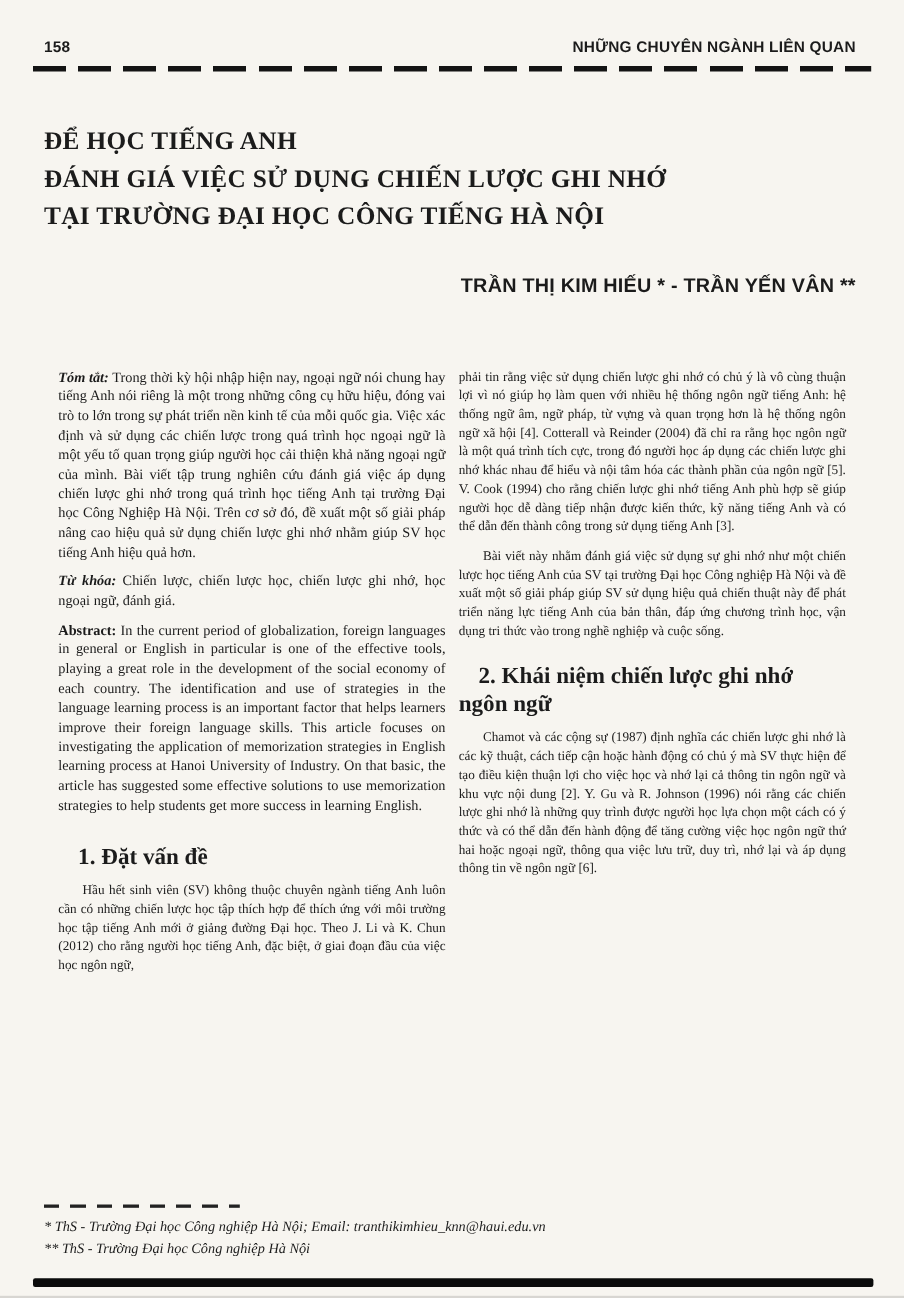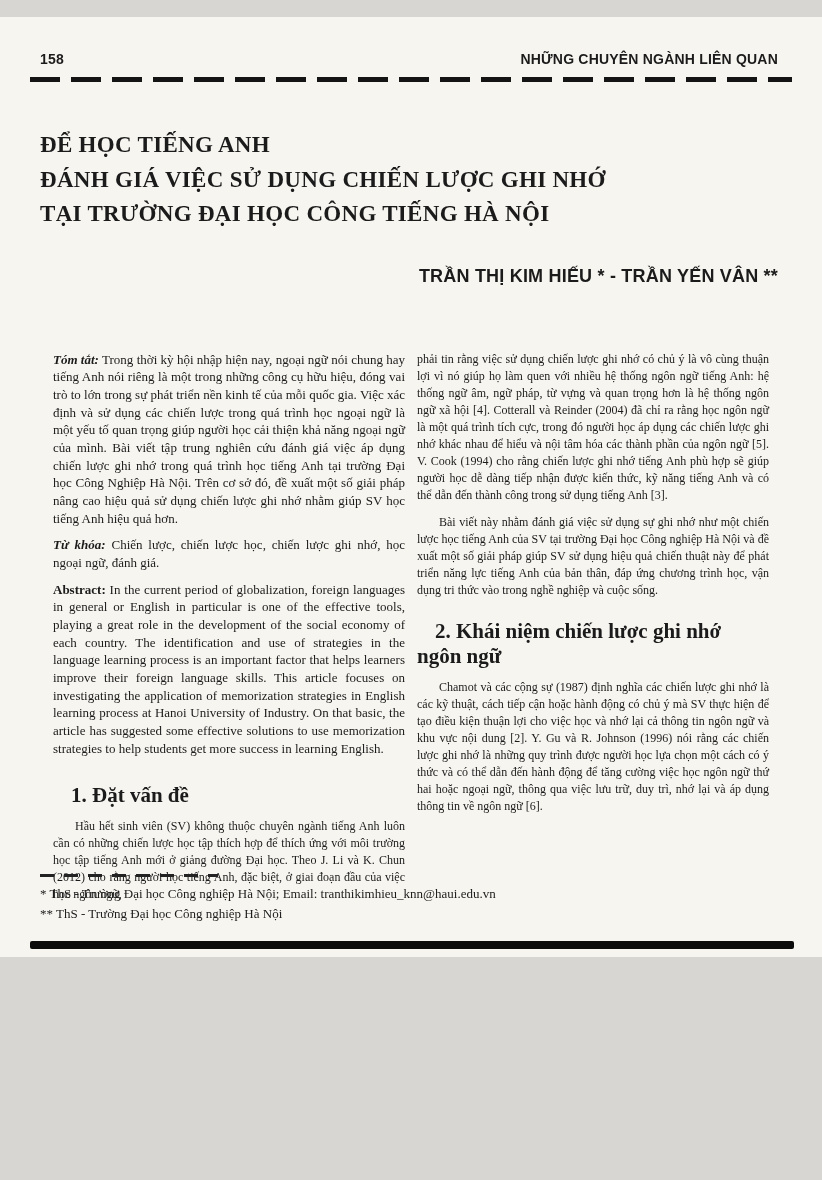--- a/index.html
+++ b/index.html
@@ -3,22 +3,22 @@
 <meta charset="utf-8">
 <style>
   html, body { margin: 0; padding: 0; }
   body {
     background: #d8d6d2;
     font-family: "Liberation Serif", serif;
   }
   .page {
     position: relative;
     width: 822px;
-    height: 940px;
-    margin: 17px auto;
+    height: 1178px;
+    margin: 0 auto;
     background: #f7f5f0;
     color: #1b1b1b;
     overflow: hidden;
     box-sizing: border-box;
   }
   
   .page-header {
     display: flex;
     justify-content: space-between;
     align-items: flex-end;
@@ -82,20 +82,21 @@
     text-indent: 18px;
   }
   .section-heading.first { margin-top: 26px; }
   
   .footnotes {
     position: absolute;
     left: 40px;
     right: 43px;
     bottom: 34px;
     font-size: 13px;
+    font-style: italic;
     line-height: 1.5;
   }
   .footnote-rule {
     width: 178px;
     height: 3px;
     margin-bottom: 7px;
     background: repeating-linear-gradient(90deg, #222 0 14px, transparent 14px 24px);
   }
   .footnote-line { display: block; }
   

